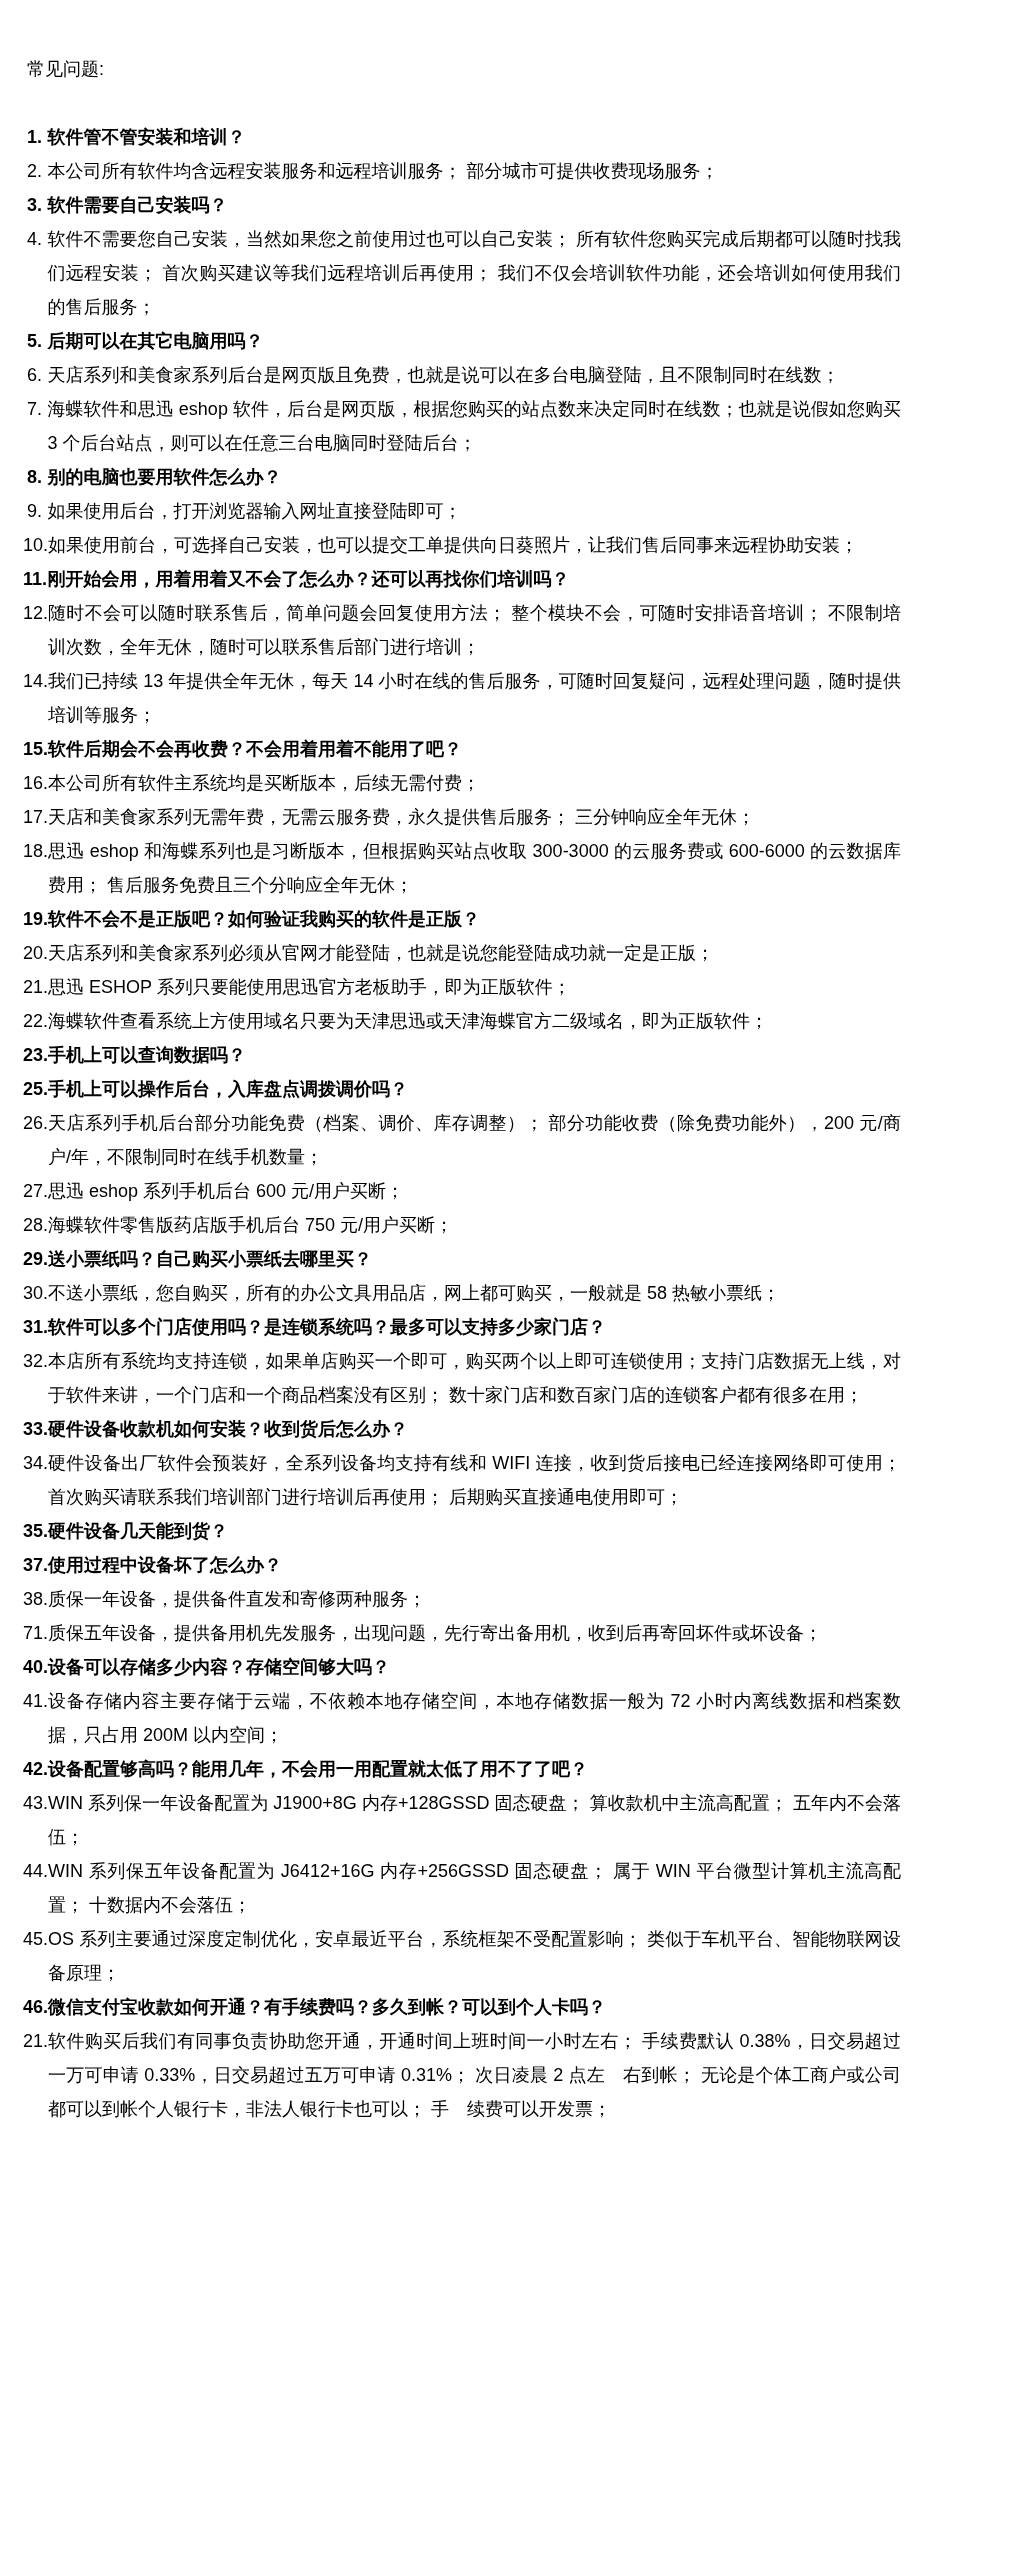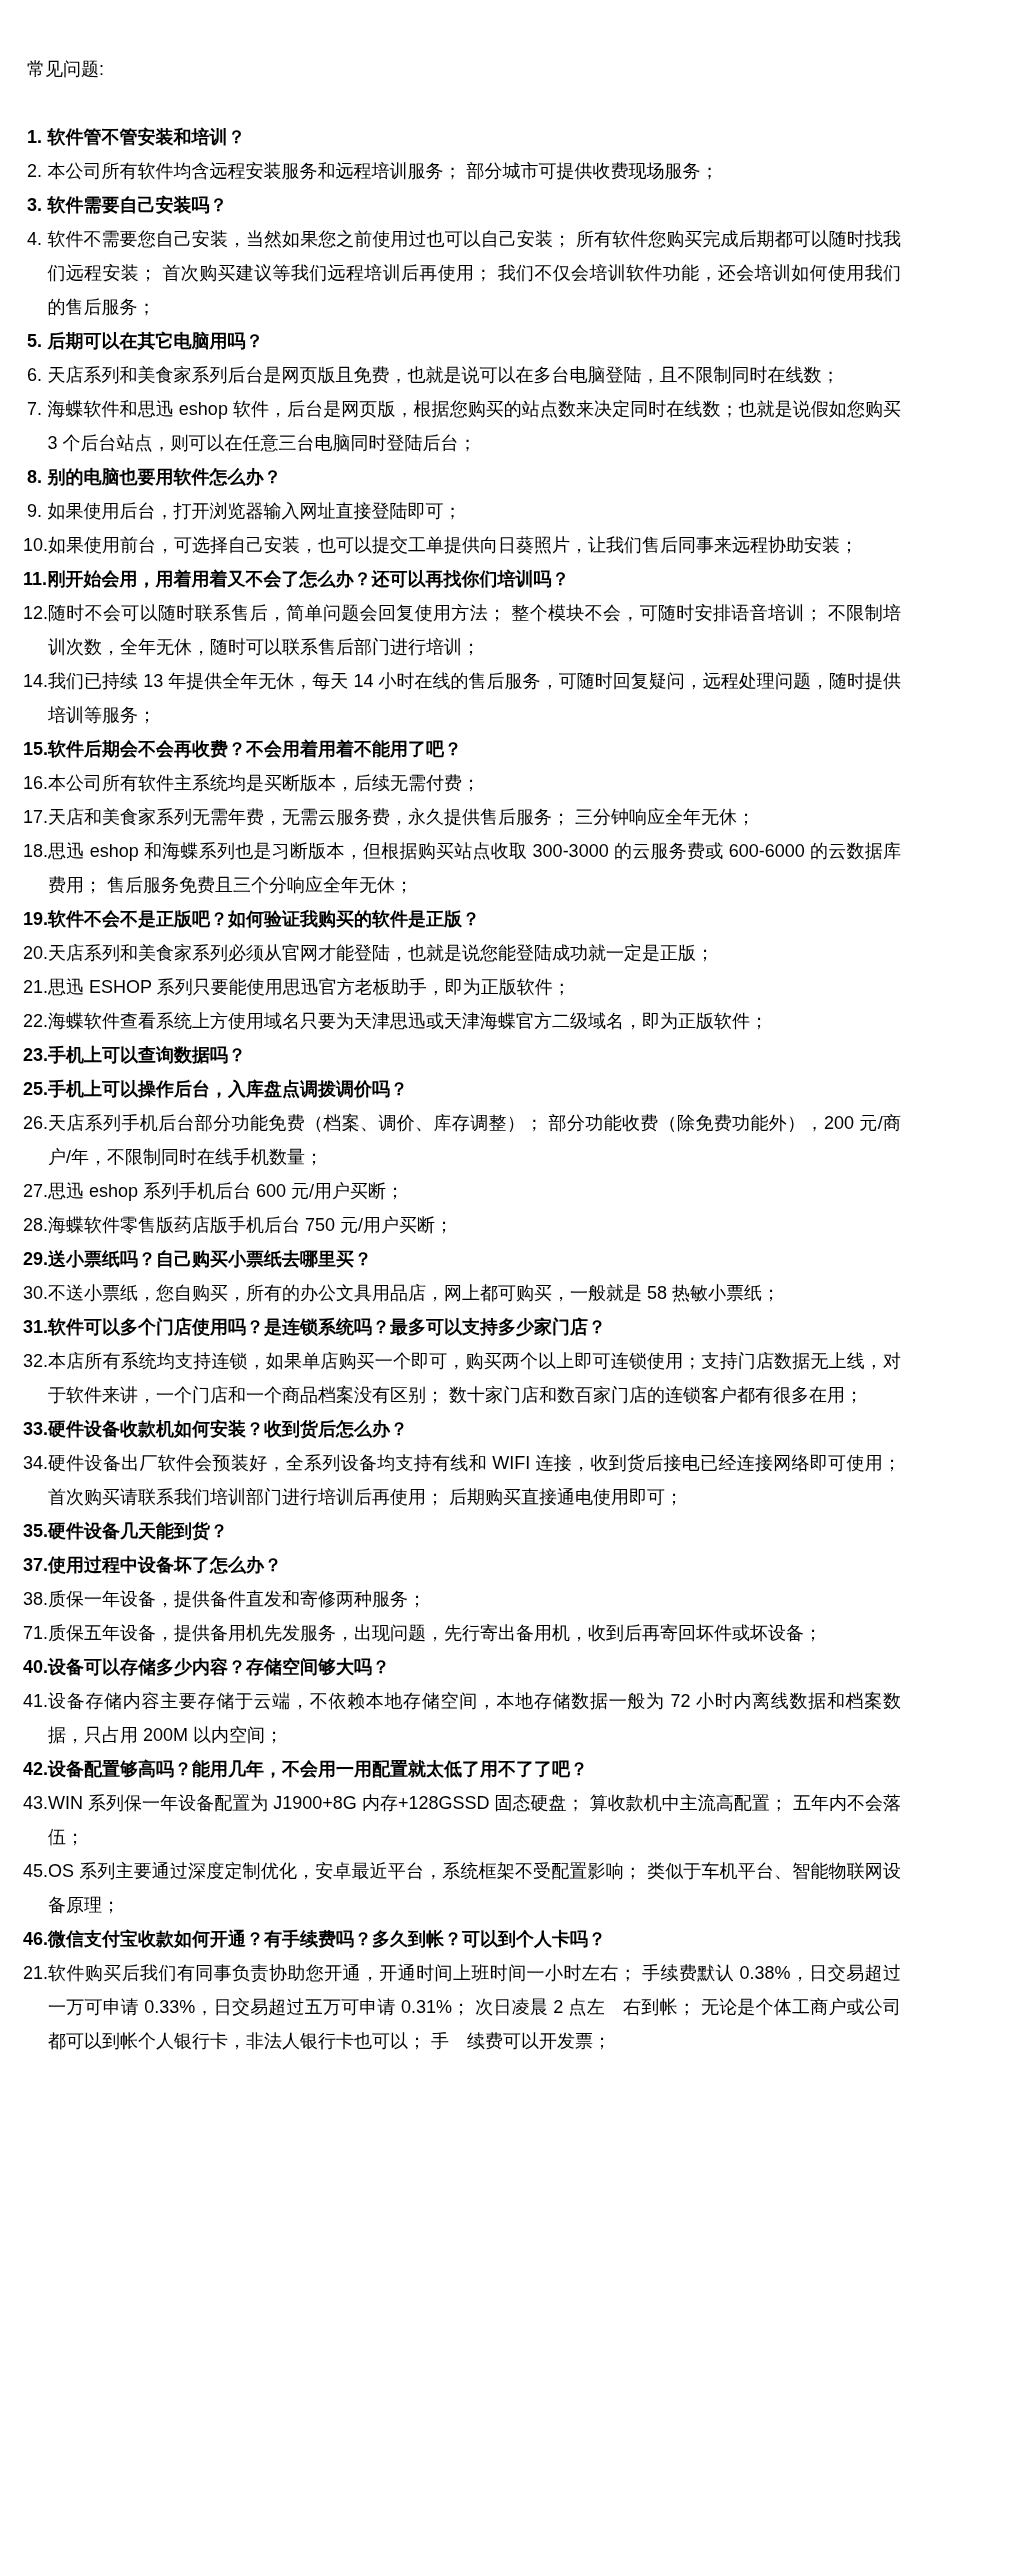--- a/index.html
+++ b/index.html
@@ -250,20 +250,24 @@
     <li class="faq-item question">
       <span class="num">42.</span>
       <span class="txt">设备配置够高吗？能用几年，不会用一用配置就太低了用不了了吧？</span>
     </li>
 
     <li class="faq-item">
       <span class="num">43.</span>
       <span class="txt">WIN 系列保一年设备配置为 J1900+8G 内存+128GSSD 固态硬盘；  算收款机中主流高配置；  五年内不会落伍；</span>
     </li>
 
+    <li class="faq-item">
+      <span class="num">44.</span>
+      <span class="txt">WIN 系列保五年设备配置为 J6412+16G 内存+256GSSD 固态硬盘；  属于 WIN 平台微型计算机主流高配置；  十数据内不会落伍；</span>
+    </li>
 
     <li class="faq-item">
       <span class="num">45.</span>
       <span class="txt">OS 系列主要通过深度定制优化，安卓最近平台，系统框架不受配置影响；  类似于车机平台、智能物联网设备原理；</span>
     </li>
 
     <li class="faq-item question">
       <span class="num">46.</span>
       <span class="txt">微信支付宝收款如何开通？有手续费吗？多久到帐？可以到个人卡吗？</span>
     </li>

